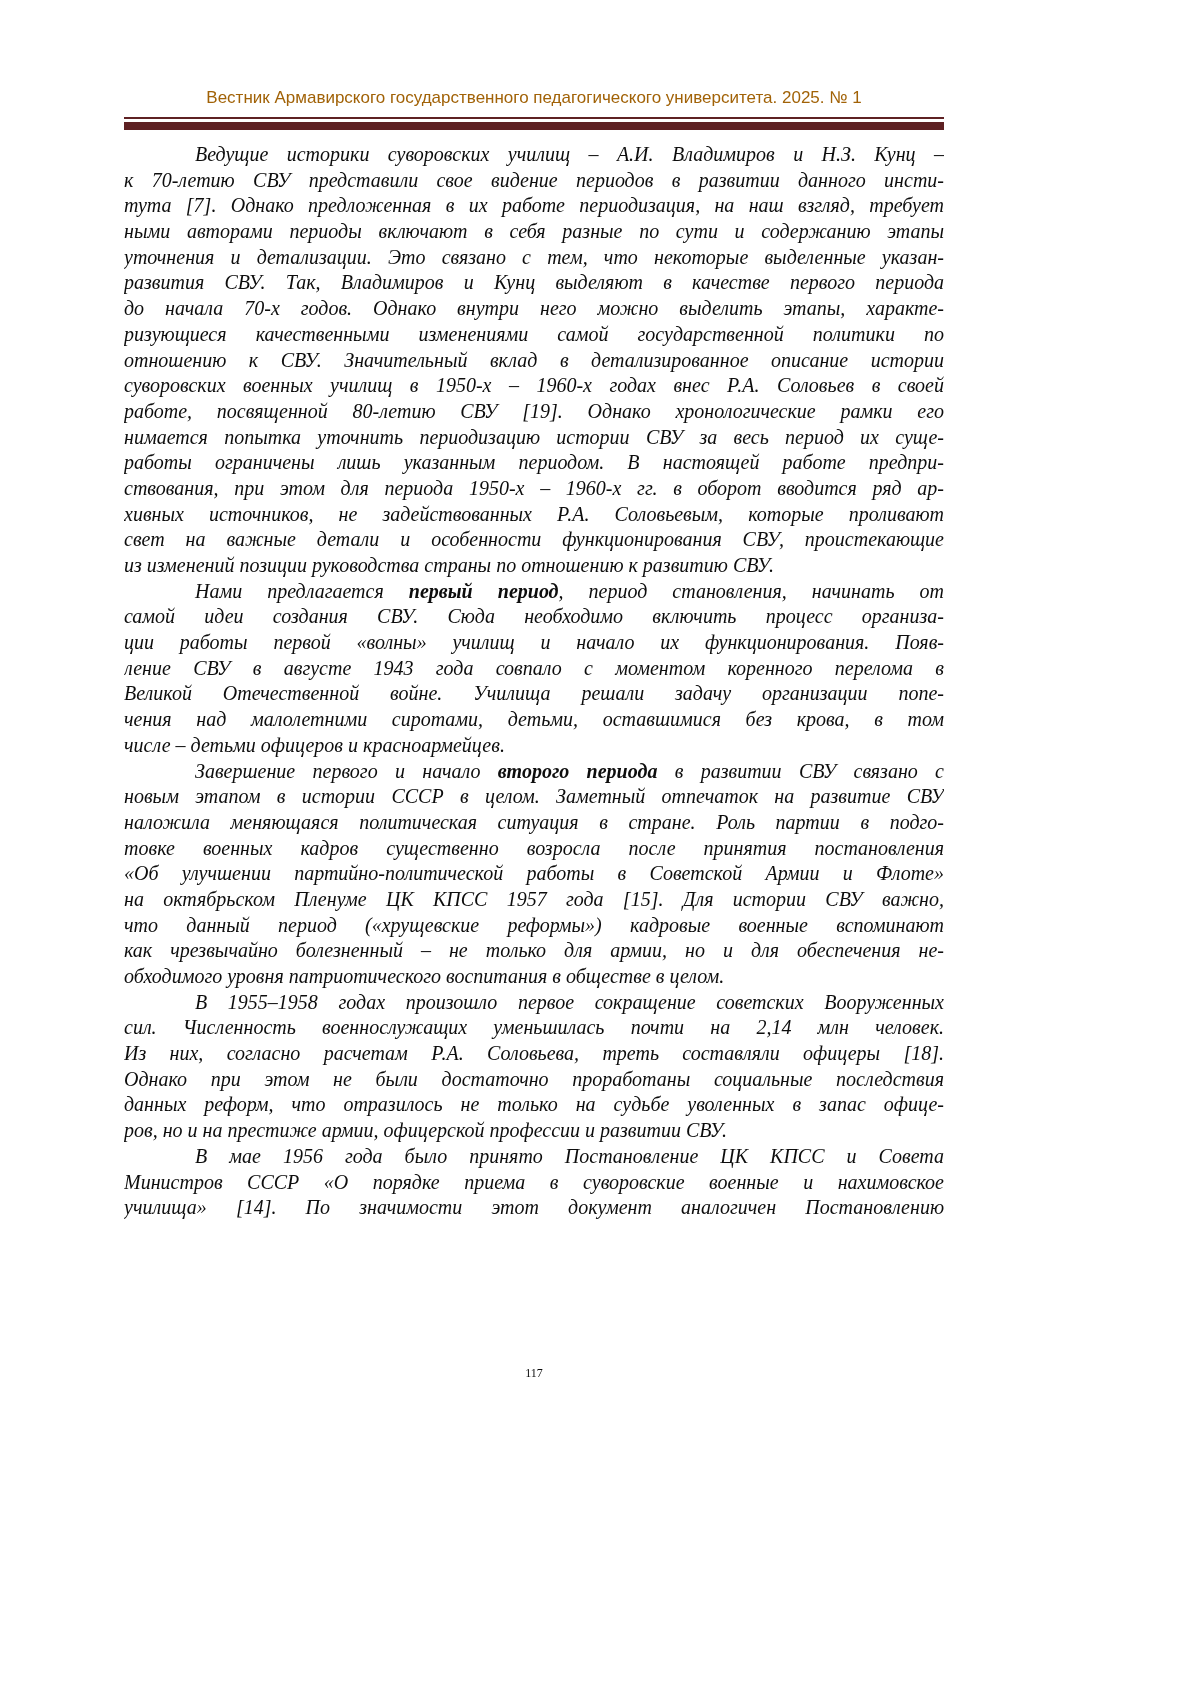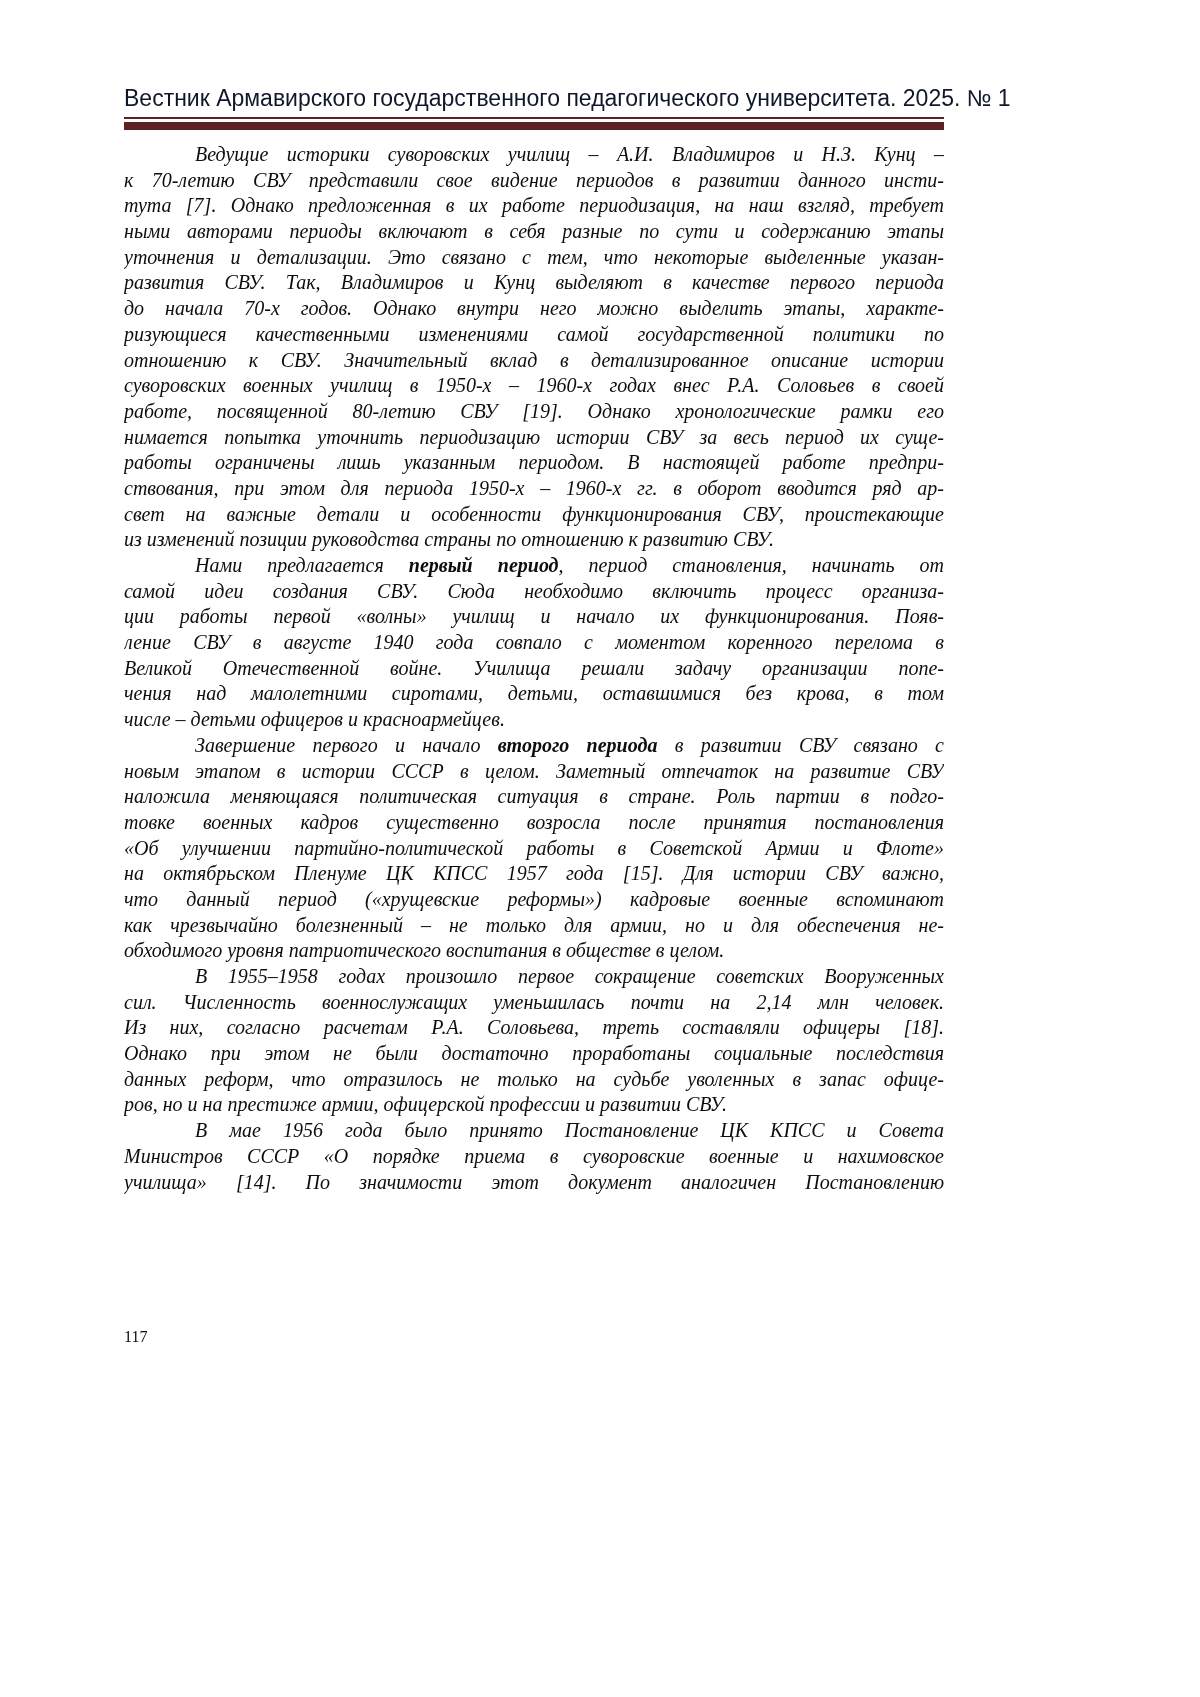--- a/index.html
+++ b/index.html
@@ -12,24 +12,24 @@
     font-family:"Liberation Serif","DejaVu Serif",serif;
     color:#0d0d0d;
   }
   .content{
     position:absolute;
     left:124px;top:86px;
     width:820px;
   }
   .journal-header{
     font-family:"Liberation Sans","DejaVu Sans",sans-serif;
-    font-size:23px;
+    font-size:17px;
     line-height:24px;
     text-align:center;
-    color:#0f172a;
+    color:#a16207;
     white-space:nowrap;
   }
   .rule-thin{
     margin-top:7px;
     height:0;
     border-top:2px solid #5e2123;
   }
   .rule-thick{
     margin-top:3px;
     height:8px;
@@ -57,24 +57,24 @@
   .line.last{
     text-align:left;
   }
   .line.indent{
     text-indent:71px;
   }
   .line b{font-weight:bold;}
   .page-number{
     position:absolute;
     left:124px;
-    top:1328px;
+    top:1366px;
     width:820px;
-    text-align:left;
-    font-size:16px;
+    text-align:center;
+    font-size:12px;
     color:#0d0d0d;
   }
 </style>
 </head>
 <body>
 
 <div class="page">
   <div class="content">
     <div class="journal-header">Вестник Армавирского государственного педагогического университета. 2025. № 1</div>
     <div class="rule-thin"></div>
@@ -87,26 +87,27 @@
         <div class="line j">уточнения и детализации. Это связано с тем, что некоторые выделенные указан-</div>
         <div class="line j">развития СВУ. Так, Владимиров и Кунц выделяют в качестве первого периода</div>
         <div class="line j">до начала 70-х годов. Однако внутри него можно выделить этапы, характе-</div>
         <div class="line j">ризующиеся качественными изменениями самой государственной политики по</div>
         <div class="line j">отношению к СВУ. Значительный вклад в детализированное описание истории</div>
         <div class="line j">суворовских военных училищ в 1950-х – 1960-х годах внес Р.А. Соловьев в своей</div>
         <div class="line j">работе, посвященной 80-летию СВУ [19]. Однако хронологические рамки его</div>
         <div class="line j">нимается попытка уточнить периодизацию истории СВУ за весь период их суще-</div>
         <div class="line j">работы ограничены лишь указанным периодом. В настоящей работе предпри-</div>
         <div class="line j">ствования, при этом для периода 1950-х – 1960-х гг. в оборот вводится ряд ар-</div>
+        <div class="line j">хивных источников, не задействованных Р.А. Соловьевым, которые проливают</div>
         <div class="line j">свет на важные детали и особенности функционирования СВУ, проистекающие</div>
         <div class="line last">из изменений позиции руководства страны по отношению к развитию СВУ.</div>
         <div class="line indent j">Нами предлагается <b>первый период</b>, период становления, начинать от</div>
         <div class="line j">самой идеи создания СВУ. Сюда необходимо включить процесс организа-</div>
         <div class="line j">ции работы первой «волны» училищ и начало их функционирования. Появ-</div>
-        <div class="line j">ление СВУ в августе 1940 года совпало с моментом коренного перелома в</div>
+        <div class="line j">ление СВУ в августе 1943 года совпало с моментом коренного перелома в</div>
         <div class="line j">Великой Отечественной войне. Училища решали задачу организации попе-</div>
         <div class="line j">чения над малолетними сиротами, детьми, оставшимися без крова, в том</div>
         <div class="line last">числе – детьми офицеров и красноармейцев.</div>
         <div class="line indent j">Завершение первого и начало <b>второго периода</b> в развитии СВУ связано с</div>
         <div class="line j">новым этапом в истории СССР в целом. Заметный отпечаток на развитие СВУ</div>
         <div class="line j">наложила меняющаяся политическая ситуация в стране. Роль партии в подго-</div>
         <div class="line j">товке военных кадров существенно возросла после принятия постановления</div>
         <div class="line j">«Об улучшении партийно-политической работы в Советской Армии и Флоте»</div>
         <div class="line j">на октябрьском Пленуме ЦК КПСС 1957 года [15]. Для истории СВУ важно,</div>
         <div class="line j">что данный период («хрущевские реформы») кадровые военные вспоминают</div>

